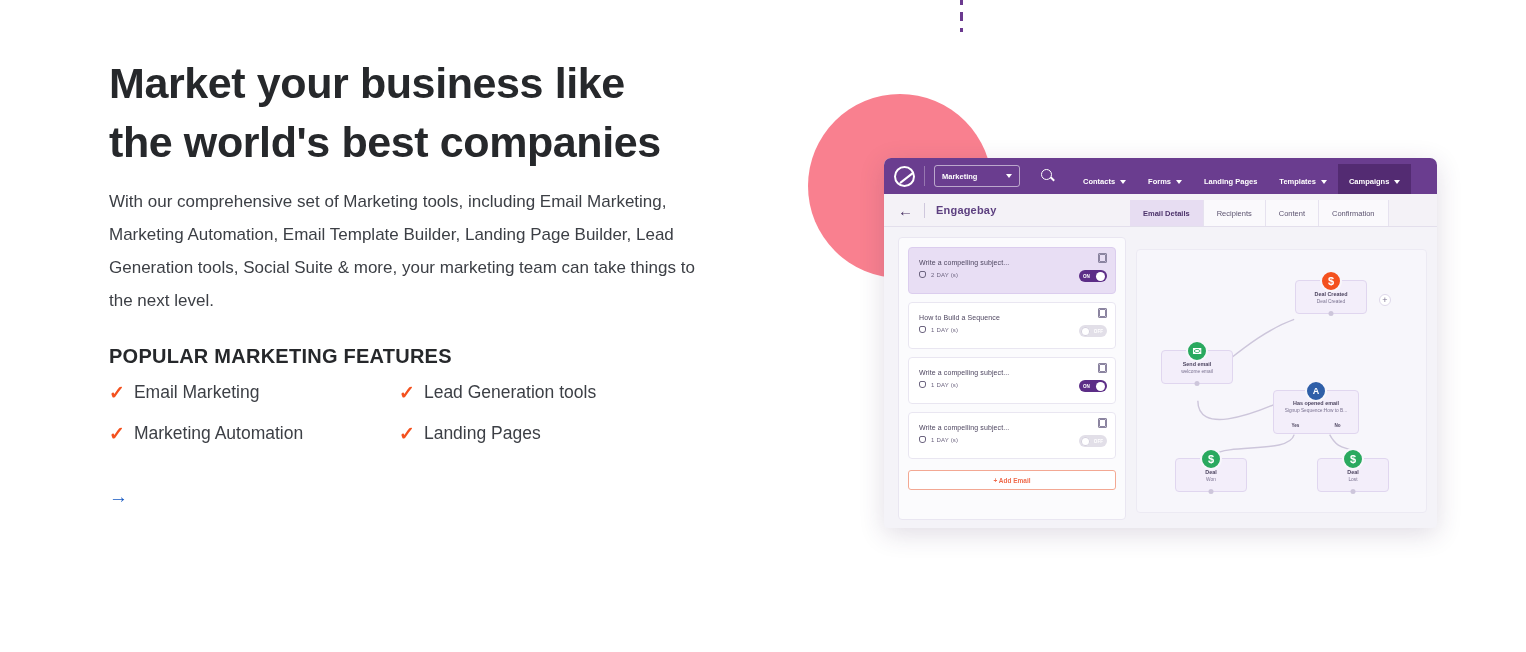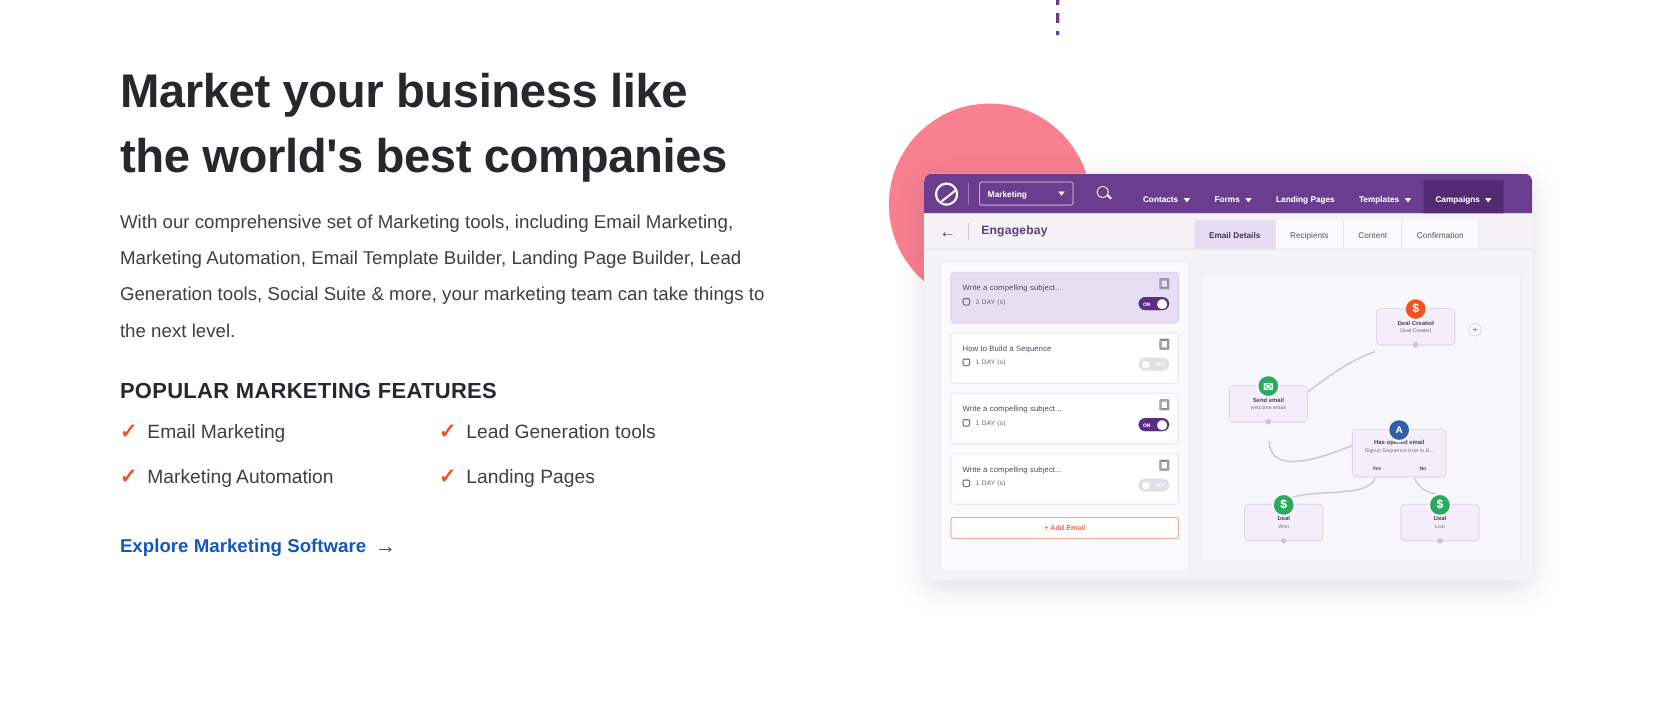--- a/index.html
+++ b/index.html
@@ -98,21 +98,21 @@
     top: -4px;
     width: 3px;
     height: 36px;
     background: repeating-linear-gradient(to bottom,
       #6b3a8f 0px, #6b3a8f 9px, transparent 9px, transparent 16px);
   }
 
   
   .app-window {
     position: absolute;
-    left: 840px;
+    left: 884px;
     top: 158px;
     width: 553px;
     height: 370px;
     background: #f4f3f8;
     border-radius: 7px 7px 4px 4px;
     box-shadow: 0 6px 26px rgba(60,40,90,0.16);
     overflow: hidden;
     filter: blur(0.28px);
   }
   .topbar {
@@ -473,21 +473,20 @@
         <span class="check">✓</span>
         <span>Marketing Automation</span>
       </div>
       <div class="feature-item">
         <span class="check">✓</span>
         <span>Landing Pages</span>
       </div>
     </div>
 
     <a class="cta-link" href="#">
-      <span>Explore Marketing Software</span>
       <span class="cta-arrow">→</span>
     </a>
   </div>
 
   <div class="top-dash"></div>
   <div class="pink-circle"></div>
 
   <div class="app-window">
 
     <div class="topbar">

